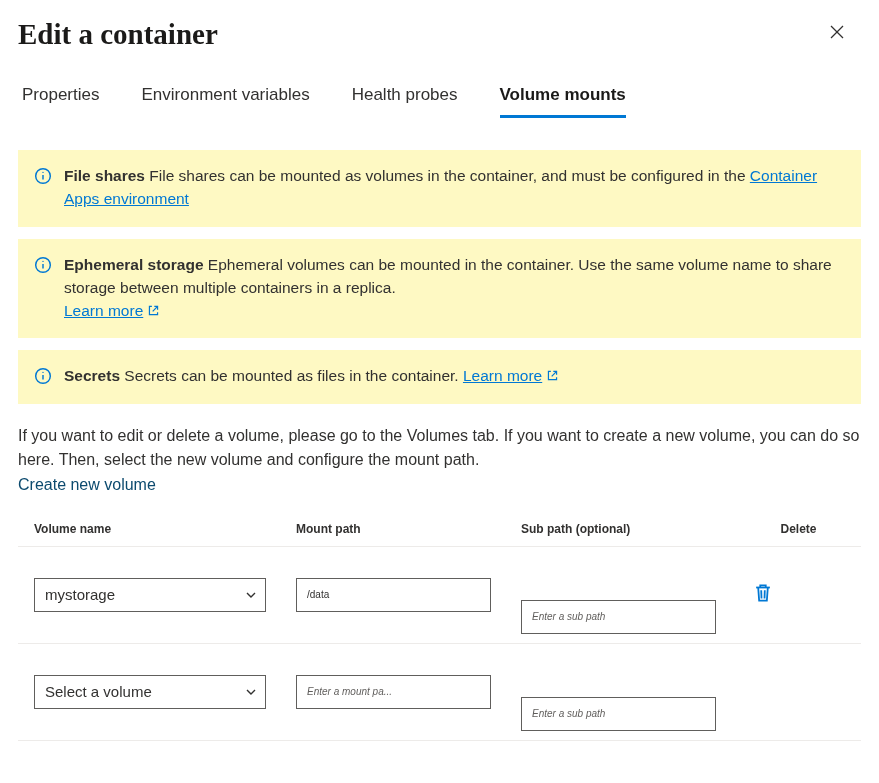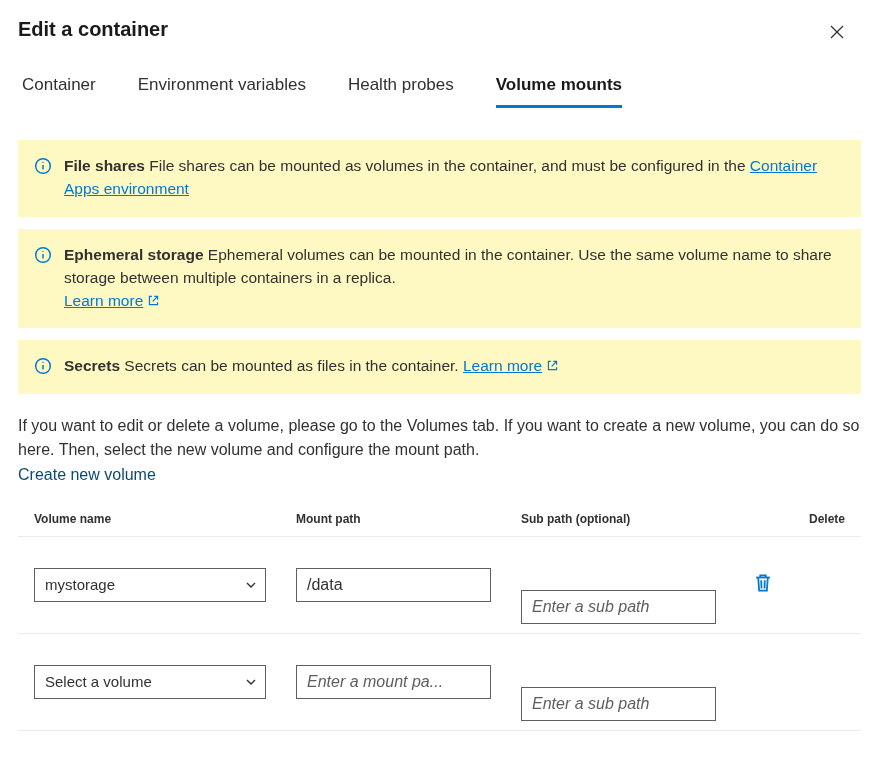--- a/index.html
+++ b/index.html
@@ -11,24 +11,25 @@
     color: #323130;
     width: 879px;
     background: #ffffff;
   }
   .header-row {
     display: flex;
     justify-content: space-between;
     align-items: flex-start;
   }
   h1 {
-    font-size: 20px;
+    font-size: 29px;
     font-weight: 600;
     margin: 0 6px 34px 0;
     color: #1b1a19;
+    font-family: Liberation Serif, serif;
   }
   .close-x {
     font-size: 20px;
     width: 28px;
     height: 28px;
     display: flex;
     align-items: center;
     justify-content: center;
     cursor: pointer;
     color: #323130;
@@ -98,21 +99,21 @@
     margin-top: 24px;
     padding: 0 16px 10px 16px;
     font-weight: 600;
     font-size: 12px;
     border-bottom: 1px solid #edebe9;
     color: #323130;
   }
   .col-name { flex: 0 0 262px; }
   .col-mount { flex: 0 0 225px; }
   .col-sub { flex: 0 0 225px; }
-  .col-del { flex: 1; text-align: right; padding-left: 6px; }
+  .col-del { flex: 1; text-align: center; padding-left: 6px; }
   .table-row {
     display: flex;
     align-items: center;
     padding: 9px 16px;
     border-bottom: 1px solid #edebe9;
     gap: 0;
   }
   .cell { display: flex; align-items: center; }
   .cell.col-name { flex: 0 0 262px; padding-right: 30px; }
   .cell.col-mount { flex: 0 0 225px; padding-right: 30px; }
@@ -130,21 +131,21 @@
     cursor: pointer;
     font-size: 15px;
     color: #323130;
   }
   .select.placeholder span:first-child { color: #323130; }
   .input {
     border: 1px solid #605e5c;
     height: 34px;
     padding: 0 10px;
     width: 100%;
-    font-size: 16px;
+    font-size: 10px;
     font-family: inherit;
     color: #323130;
   }
   .input::placeholder { color: #605e5c; font-style: italic; }
   .chevron {
     width: 12px; height: 12px; color: #323130;
   }
   .delete-icon {
     width: 22px; height: 22px; color: #0078d4; cursor: pointer;
   }
@@ -156,21 +157,21 @@
   <h1>Edit a container</h1>
   <div class="close-x">
     <svg viewBox="0 0 16 16" width="16" height="16" stroke="currentColor" stroke-width="1.2" fill="none">
       <line x1="2" y1="2" x2="14" y2="14"></line>
         <line x1="14" y1="2" x2="2" y2="14"></line>
     </svg>
   </div>
 </div>
 
 <div class="tabs" id="tabs">
-    <div class="tab">Container</div>
+    <div class="tab">Properties</div>
     <div class="tab">Environment variables</div>
     <div class="tab">Health probes</div>
     <div class="tab active">Volume mounts</div>
   </div>
 
 <div id="info-area">
     <div class="info-box">
       <svg class="info-icon" viewBox="0 0 16 16" fill="none" stroke="currentColor" stroke-width="1.3">
         <circle cx="8" cy="8" r="6.5"></circle>
         <line x1="8" y1="7" x2="8" y2="11"></line>

